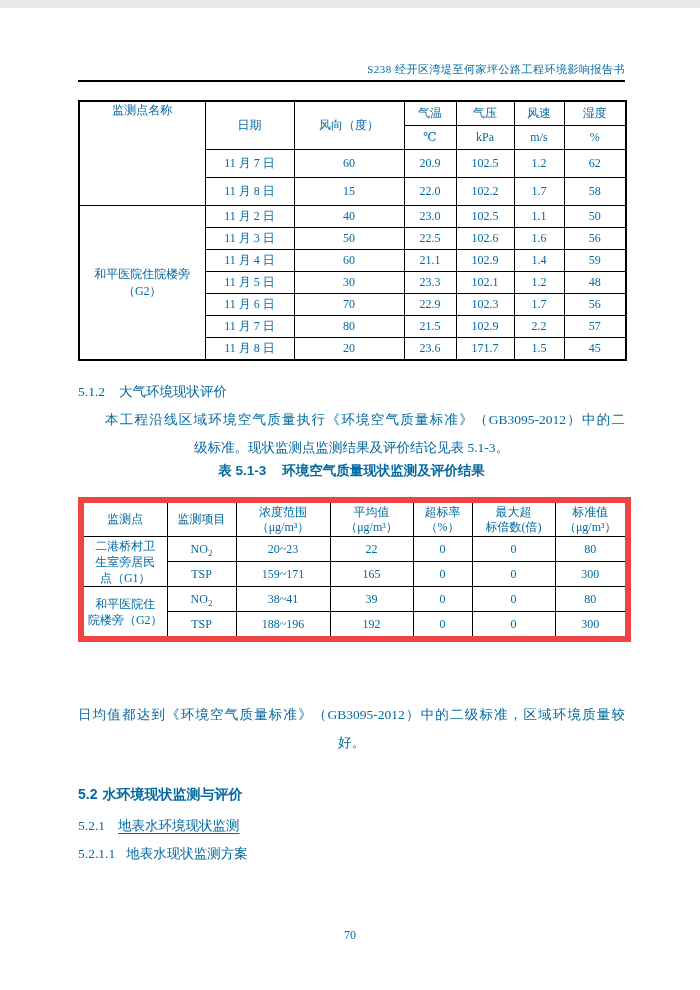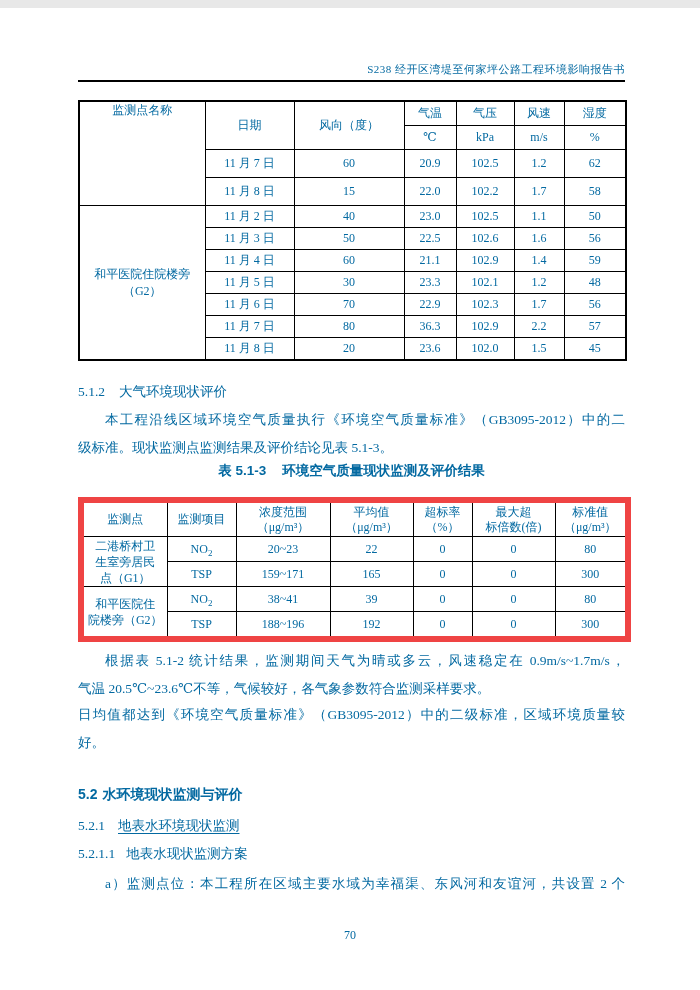--- a/index.html
+++ b/index.html
@@ -38,21 +38,21 @@
   .t2 td{border:1px solid #000;padding:0 2px;vertical-align:middle;}
   .t2 tr.h td{height:33px;}
   .t2 tr.d td{height:24px;}
   .t2 .hl{line-height:15px;}
   .t2 .site div{line-height:16px;}
   sub{font-size:9px;line-height:0;}
   
   .h512{position:absolute;left:78px;top:375px;font-size:13.5px;}
   .h512 .num{margin-right:14px;}
   .para{position:absolute;left:78px;width:547px;font-size:13.5px;line-height:27.5px;}
-  .ln{display:block;}
+  .ln{display:block;text-align:center;}
   .jf{text-align:justify;text-align-last:justify;}
   .ind{text-indent:2em;}
   .p1{top:398px;}
   .caption{
     position:absolute;left:78px;top:454px;width:547px;text-align:center;
     font-family:"Liberation Sans","DejaVu Sans",sans-serif;font-weight:bold;font-size:13.5px;
   }
   .caption .lbl{margin-right:16px;}
   .p2{top:639px;}
   .p3{top:693px;}
@@ -159,30 +159,30 @@
         <td>11 月 6 日</td>
         <td>70</td>
         <td>22.9</td>
         <td>102.3</td>
         <td>1.7</td>
         <td>56</td>
       </tr>
       <tr class="g2">
         <td>11 月 7 日</td>
         <td>80</td>
-        <td>36.3</td>
+        <td>21.5</td>
         <td>102.9</td>
         <td>2.2</td>
         <td>57</td>
       </tr>
       <tr class="g2">
         <td>11 月 8 日</td>
         <td>20</td>
         <td>23.6</td>
-        <td>102.0</td>
+        <td>171.7</td>
         <td>1.5</td>
         <td>45</td>
       </tr>
     </tbody>
   </table>
 
   <div class="h512">
     <span class="num">5.1.2</span><span>大气环境现状评价</span>
   </div>
 
@@ -267,41 +267,34 @@
         <td><span>TSP</span><sub></sub></td>
         <td>188~196</td>
         <td>192</td>
         <td>0</td>
         <td>0</td>
         <td>300</td>
       </tr>
     </tbody>
   </table>
 
-  <div class="para p2">
-    <span class="ln jf ind">根据表 5.1-2 统计结果，监测期间天气为晴或多云，风速稳定在 0.9m/s~1.7m/s，</span>
-    <span class="ln">气温 20.5℃~23.6℃不等，气候较好，各气象参数符合监测采样要求。</span>
-  </div>
 
   <div class="para p3">
     <span class="ln jf">日均值都达到《环境空气质量标准》（GB3095-2012）中的二级标准，区域环境质量较</span>
     <span class="ln">好。</span>
   </div>
 
   <div class="h52">
     <span class="num">5.2</span><span>水环境现状监测与评价</span>
   </div>
 
   <div class="h521">
     <span class="num">5.2.1</span><span class="ttl">地表水环境现状监测</span>
   </div>
 
   <div class="h5211">
     <span class="num">5.2.1.1</span><span>地表水现状监测方案</span>
   </div>
 
-  <div class="para pa">
-    <span class="ln jf ind">a）监测点位：本工程所在区域主要水域为幸福渠、东风河和友谊河，共设置 2 个</span>
-  </div>
 
   <div class="pageno">70</div>
 
 </div>
 
 </body></html>

